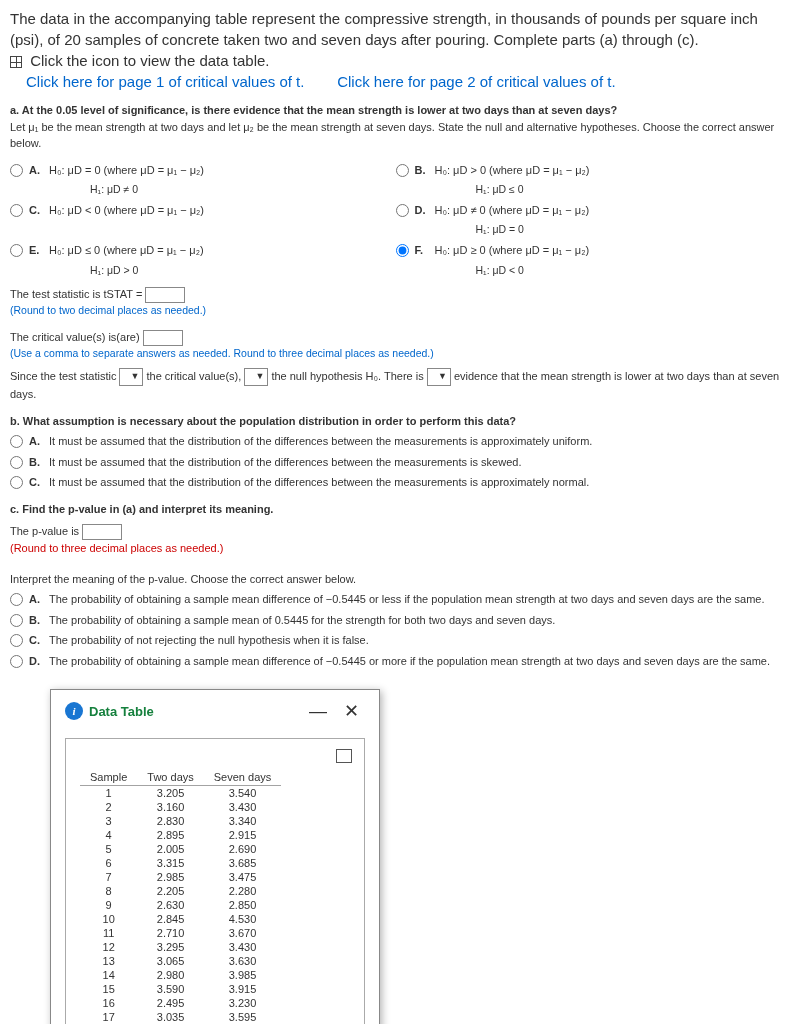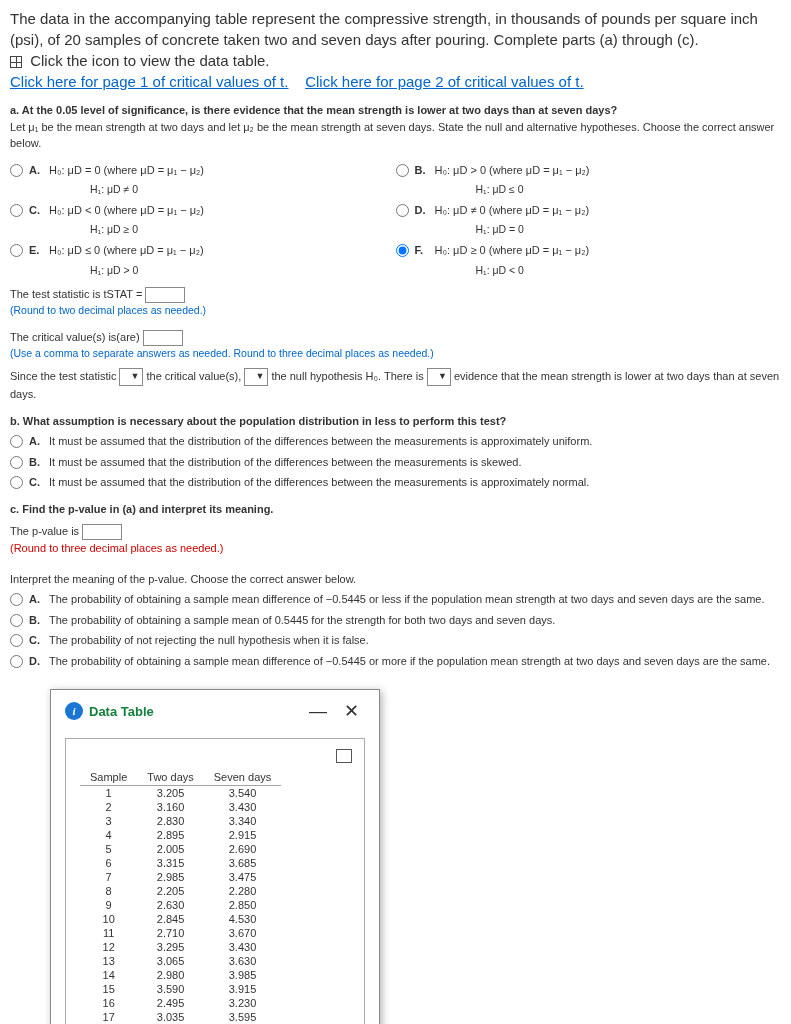--- a/index.html
+++ b/index.html
@@ -6,21 +6,21 @@
   body {
     font-family: Arial, sans-serif;
     font-size: 11px;
     color: #333;
     margin: 0;
     padding: 8px 10px;
     width: 791px;
     background: #fff;
   }
   .intro { font-size: 15px; line-height: 1.4; }
-  .link { color: #0066cc; text-decoration: underline; cursor: pointer; }
+  .link { color: #0066cc; cursor: pointer; margin-left: 16px; }
   .icon-table { display:inline-block; width:12px; height:12px; border:1px solid #444; position:relative; vertical-align:middle; margin-right:4px;}
   .icon-table::before, .icon-table::after { content:""; position:absolute; background:#444;}
   .icon-table::before { left:0; right:0; top:50%; height:1px;}
   .icon-table::after { top:0; bottom:0; left:50%; width:1px;}
   .icon-info { display:inline-block; width:18px; height:18px; border-radius:50%; background:#1976d2; color:#fff; text-align:center; line-height:18px; font-weight:bold; font-style:italic; font-family:Georgia,serif; margin-right:6px;}
   .section { margin-top: 10px; font-size: 11px; line-height: 1.5; }
   .bold { font-weight: bold; }
   .radio-group { margin: 6px 0; }
   .radio-row { display:flex; }
   .radio-col { flex:1; }
@@ -82,21 +82,20 @@
         <div class="sub">H₁: μD ≤ 0</div>
       </div>
     </div>
     <div class="radio-row">
       <div class="radio-col">
         <div class="opt">
           <input type="radio" name="qa" style="">
           <span class="label-letter">C.</span>
           <span class="label-text">H₀: μD &lt; 0 (where μD = μ₁ − μ₂)</span>
         </div>
-        <div class="sub">H₁: μD ≥ 0</div>
       </div>
       <div class="radio-col">
         <div class="opt">
           <input type="radio" name="qa" style="">
           <span class="label-letter">D.</span>
           <span class="label-text">H₀: μD ≠ 0 (where μD = μ₁ − μ₂)</span>
         </div>
         <div class="sub">H₁: μD = 0</div>
       </div>
     </div>
@@ -146,21 +145,21 @@
     <span>the null hypothesis H₀. There is</span>
     <span class="dropdown">
         <span></span>
         <span class="arrow">▼</span>
       </span>
     <span>evidence that the mean strength is lower at two days than at seven days.</span>
   </div>
 </div>
 
 <div class="section">
-  <div class="bold">b. What assumption is necessary about the population distribution in less to perform this test?</div>
+  <div class="bold">b. What assumption is necessary about the population distribution in order to perform this data?</div>
   <div class="opt">
     <input type="radio" name="qb" style="">
     <span class="label-letter">A.</span>
     <span>It must be assumed that the distribution of the differences between the measurements is approximately uniform.</span>
   </div>
   <div class="opt">
     <input type="radio" name="qb" style="">
     <span class="label-letter">B.</span>
     <span>It must be assumed that the distribution of the differences between the measurements is skewed.</span>
   </div>

